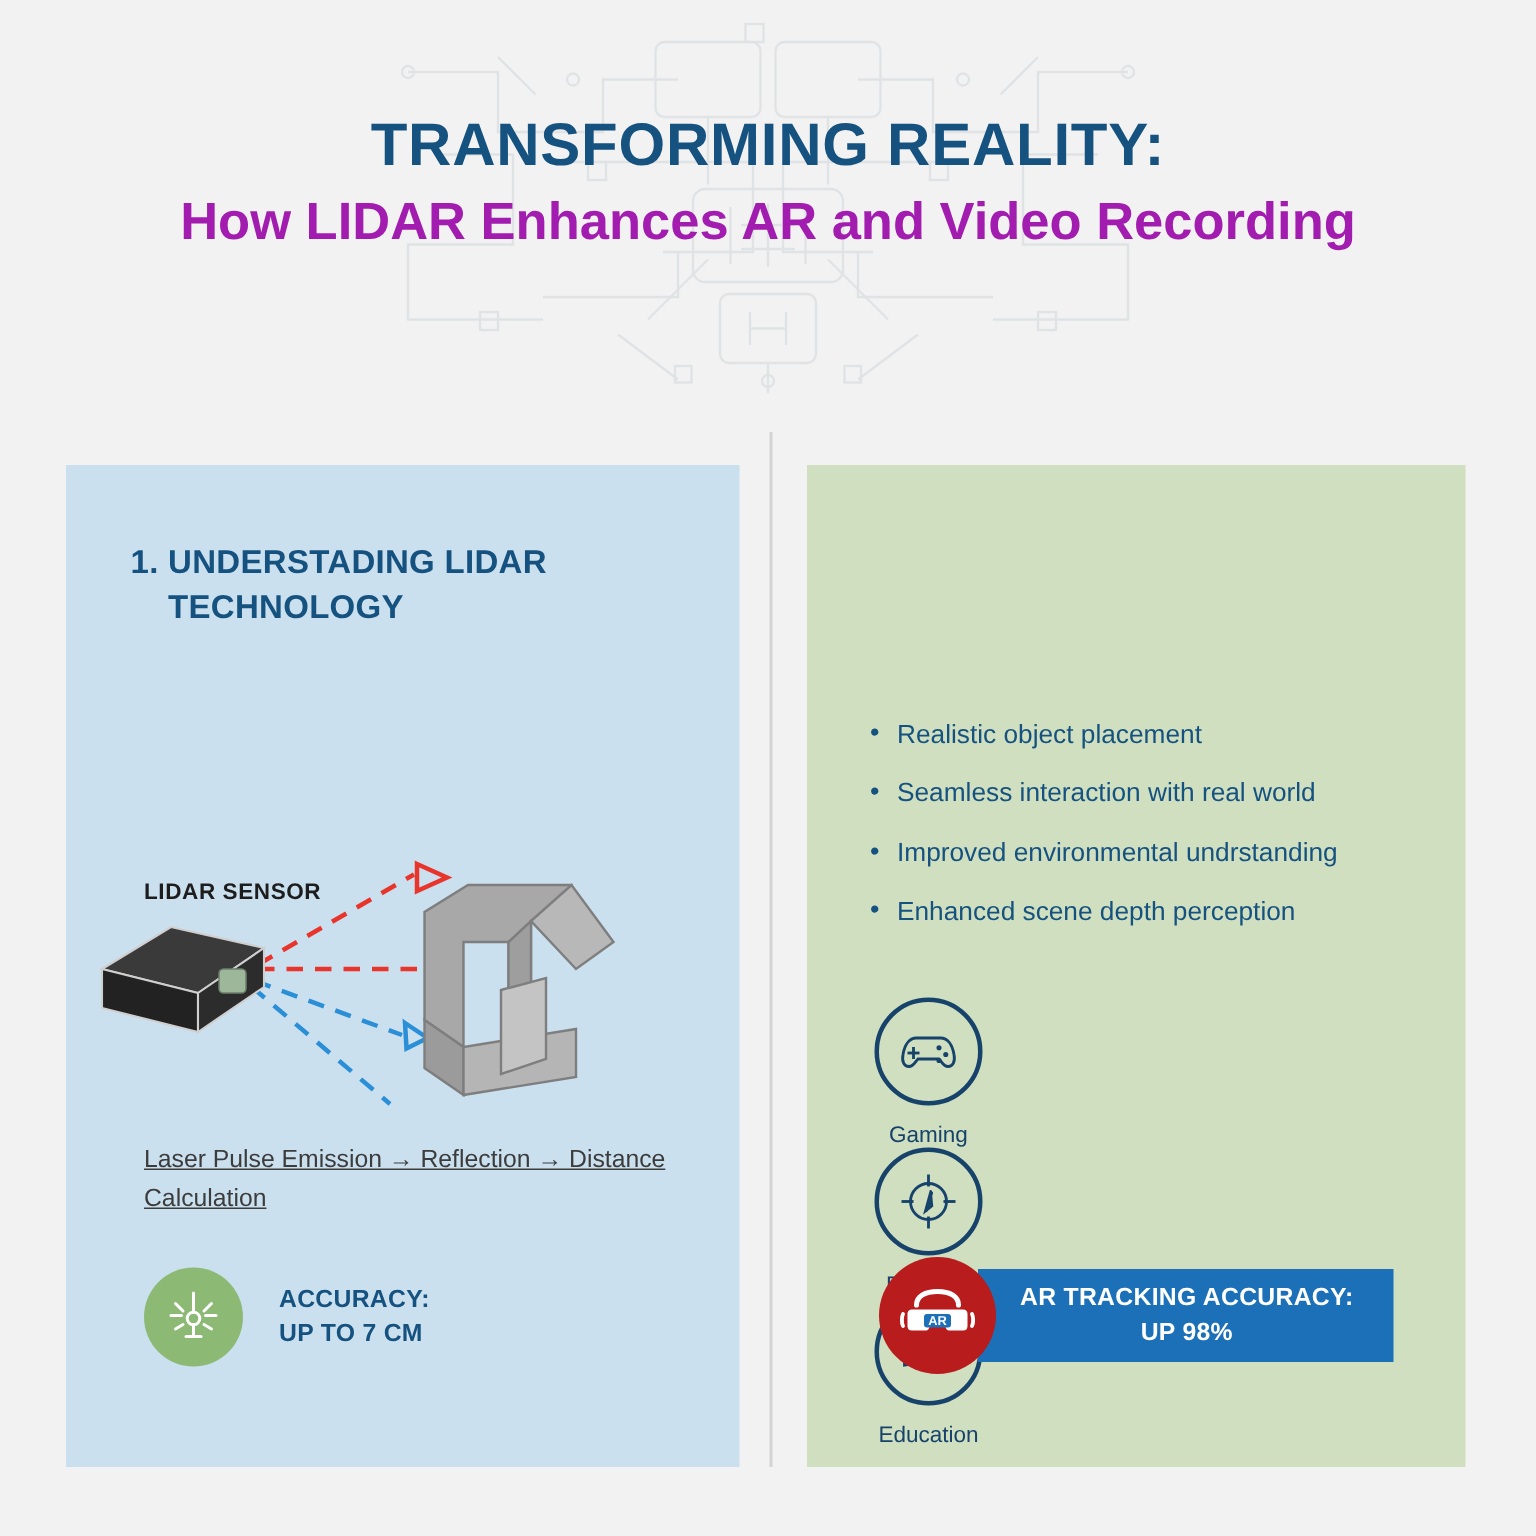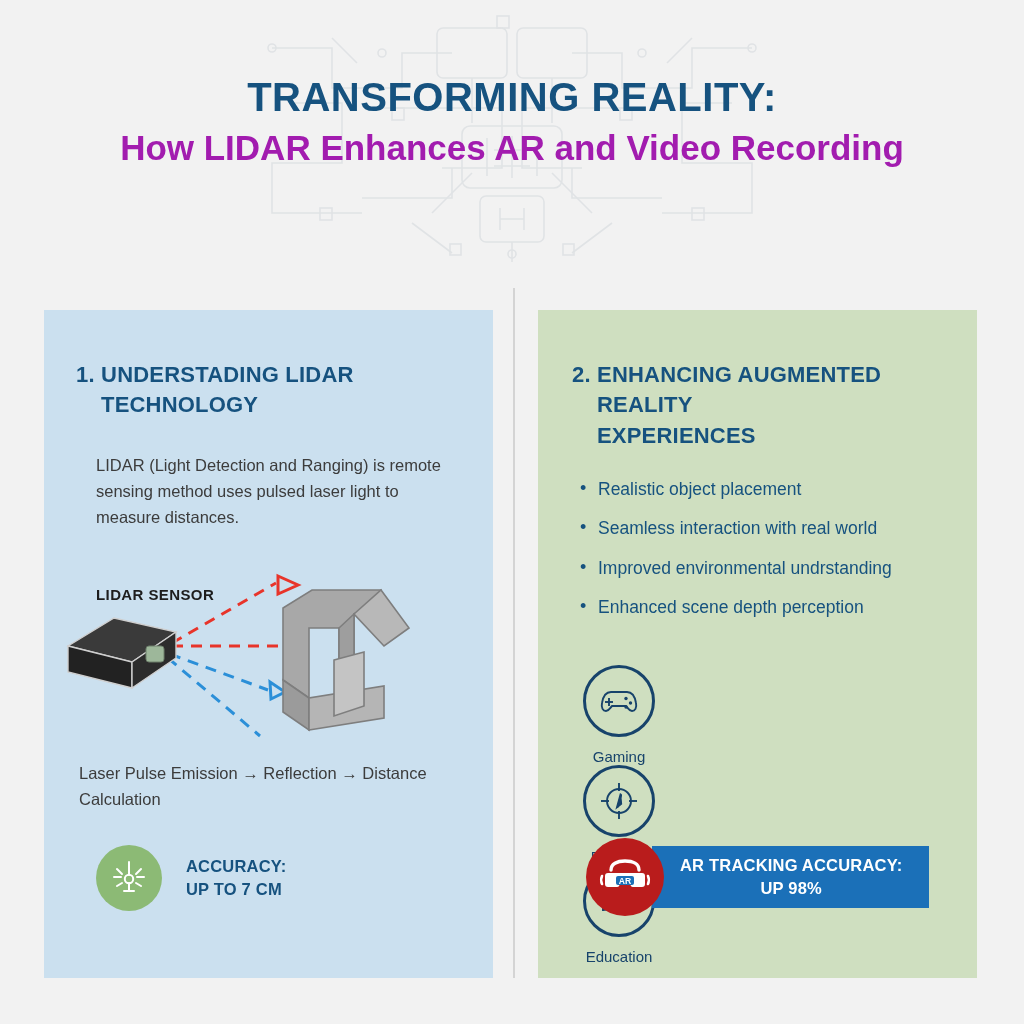--- a/index.html
+++ b/index.html
@@ -81,21 +81,21 @@
 
   .panel-heading {
     position: absolute;
     font-size: 22px;
     font-weight: bold;
     color: #16527f;
     line-height: 1.38;
     letter-spacing: 0.2px;
   }
   #heading-left {
-    left: 32px;
+    left: 43px;
     top: 50px;
     width: 400px;
   }
   #heading-right {
     left: 34px;
     top: 50px;
     width: 390px;
   }
   .heading-indent {
     padding-left: 25px;
@@ -125,26 +125,27 @@
     left: 52px;
     top: 276px;
     font-size: 15px;
     font-weight: bold;
     color: #1d1d1d;
     letter-spacing: 0.4px;
   }
 
   #flow-text {
     position: absolute;
-    left: 35px;
+    left: 52px;
     top: 450px;
     width: 360px;
     font-size: 16.5px;
     color: #3c3c3c;
     line-height: 1.6;
+    text-decoration: underline;
   }
 
   
   #stat-left {
     position: absolute;
     left: 52px;
     top: 535px;
     display: flex;
     align-items: center;
   }
@@ -312,21 +313,20 @@
 <div id="panel-divider"></div>
 
 <div id="panel-left" class="panel">
 
   <div id="heading-left" class="panel-heading">
     <span>1.</span>
     <span>UNDERSTADING LIDAR</span>
     <span class="heading-indent">TECHNOLOGY</span>
   </div>
 
-  <div id="body-left">LIDAR (Light Detection and Ranging) is remote sensing method uses pulsed laser light to measure distances.</div>
 
   <div id="sensor-label">LIDAR SENSOR</div>
 
   <svg id="diagram" viewBox="0 0 430 170">
 
     <g stroke="#e8342a" stroke-width="3" stroke-dasharray="11 8" fill="none">
       <line x1="118" y1="75" x2="222" y2="15"></line>
       <line x1="118" y1="78" x2="228" y2="78"></line>
     </g>
     <polygon points="224,8 244,17 224,26" fill="none" stroke="#e8342a" stroke-width="3"></polygon>
@@ -374,26 +374,20 @@
     </div>
     <div id="stat-left-text">
       <div>ACCURACY:</div>
       <div>UP TO 7 CM</div>
     </div>
   </div>
 </div>
 
 <div id="panel-right" class="panel">
 
-  <div id="heading-right" class="panel-heading">
-    <span>2.</span>
-    <span>ENHANCING AUGMENTED</span>
-    <span class="heading-indent">REALITY</span>
-    <span class="heading-indent">EXPERIENCES</span>
-  </div>
 
   <ul id="bullets">
     <li>Realistic object placement</li>
     <li>Seamless interaction with real world</li>
     <li>Improved environmental undrstanding</li>
     <li>Enhanced scene depth perception</li>
   </ul>
 
   <div id="usecases">
 

